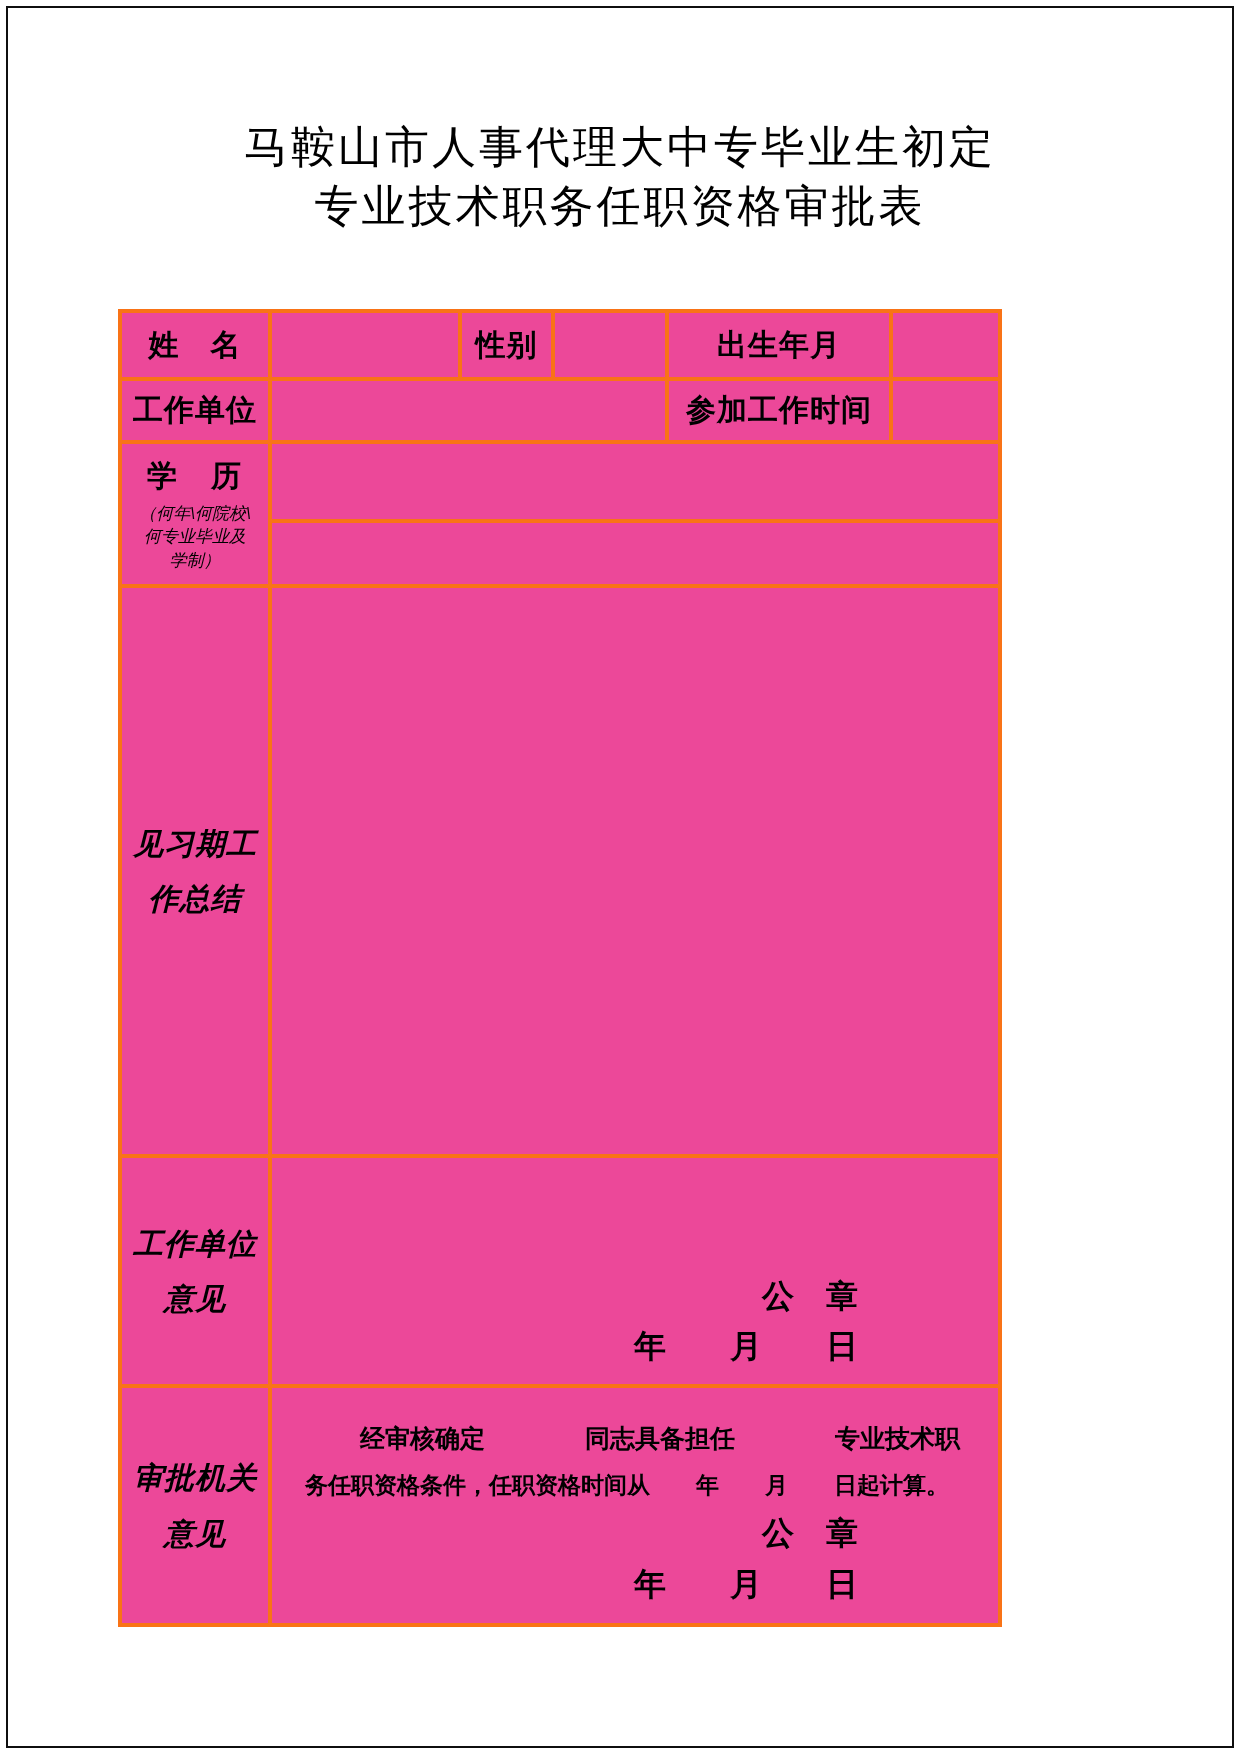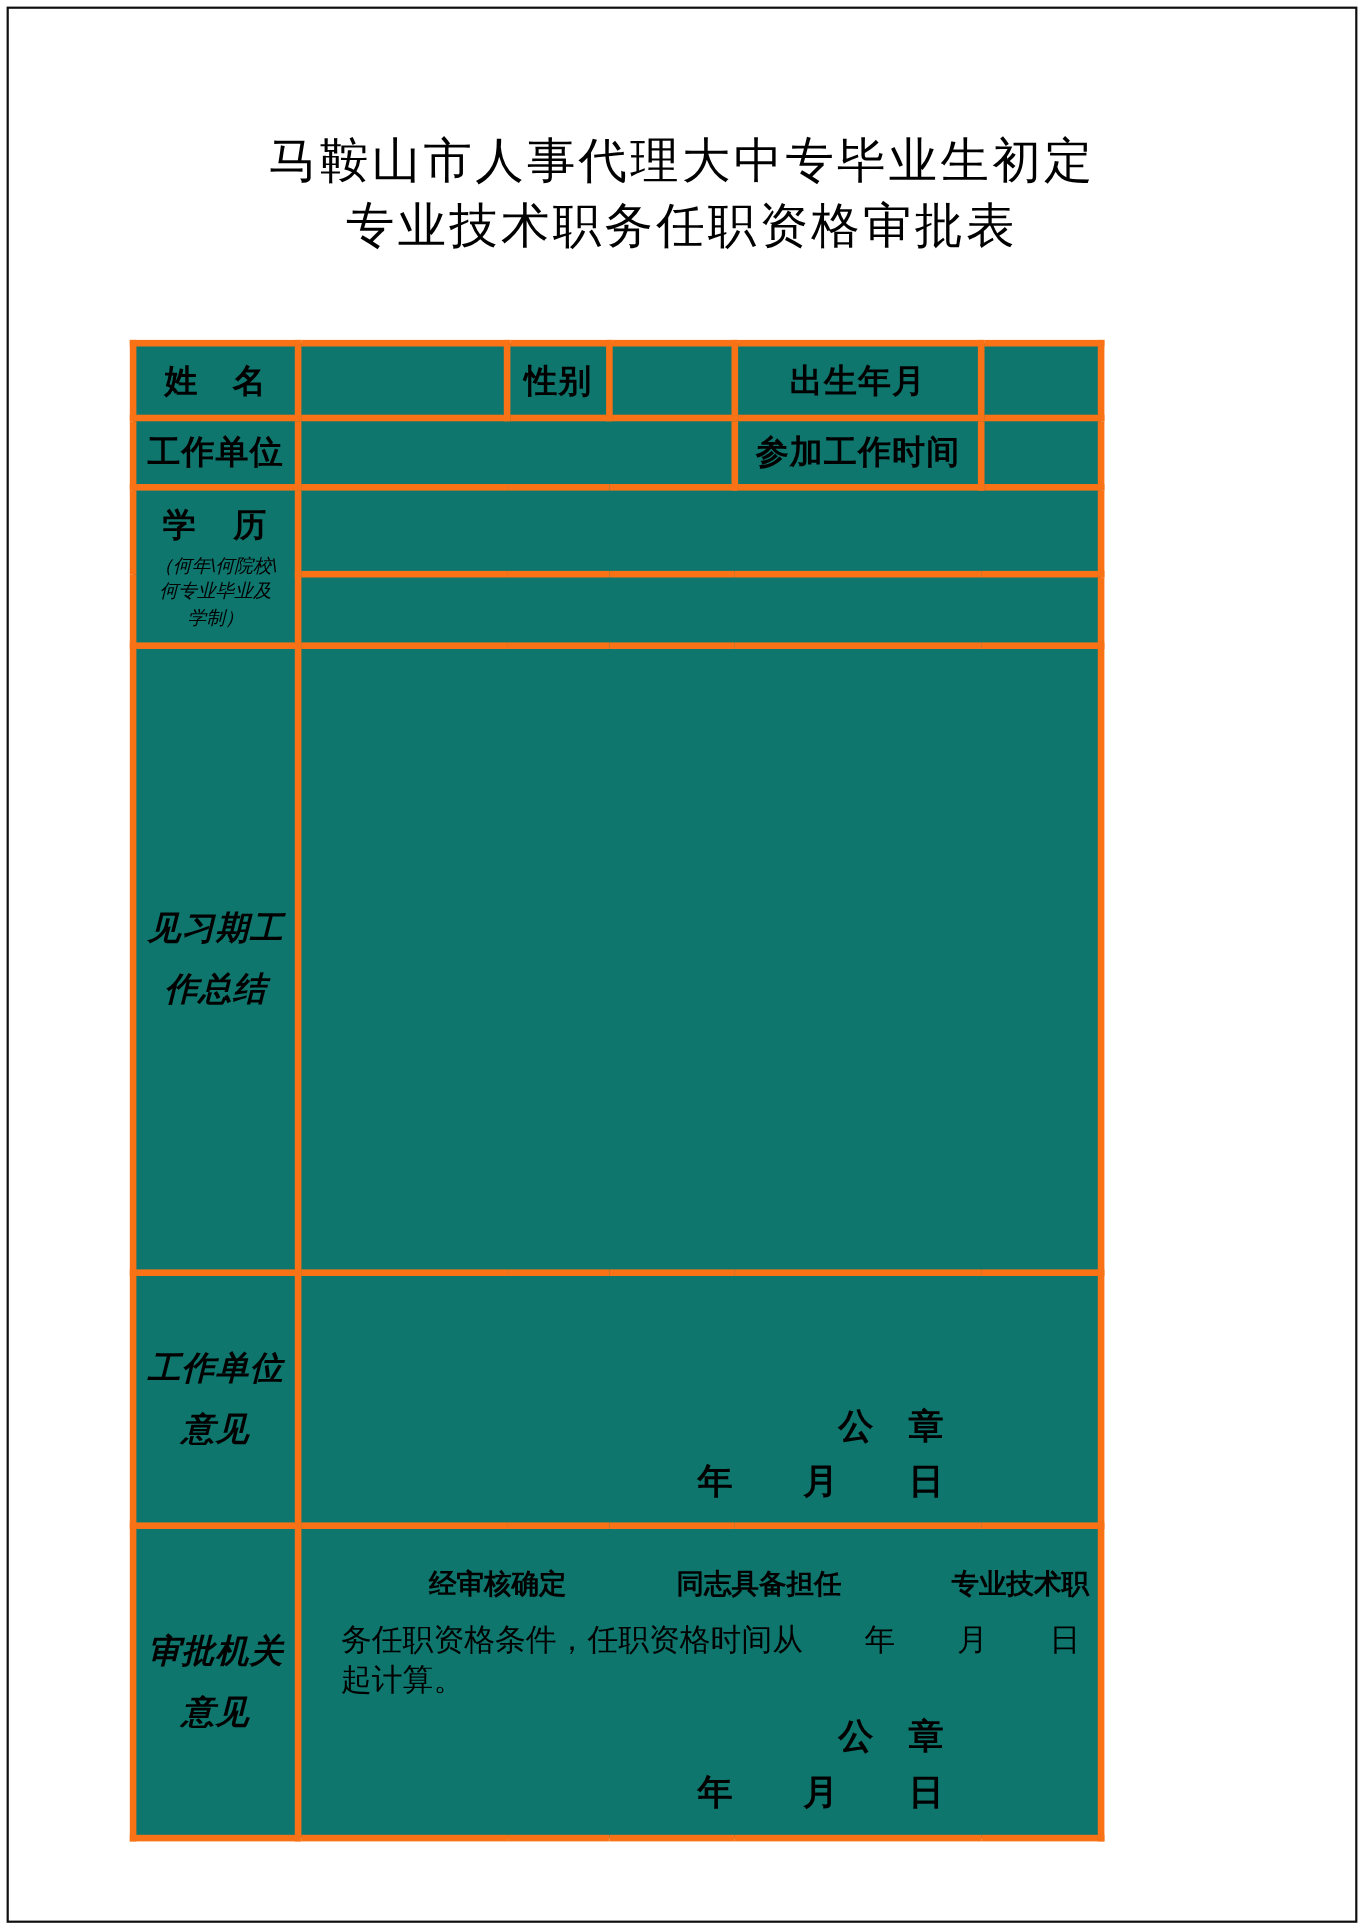--- a/index.html
+++ b/index.html
@@ -35,23 +35,23 @@
   table.form {
     position: absolute;
     left: 118px;
     top: 309px;
     width: 880px;
     border-collapse: collapse;
     table-layout: fixed;
     border: 3px solid #000;
   }
   table.form td {
-    border: 6px solid #f97316;
+    border: 4px solid #f97316;
     padding: 0;
-    background: #0f766e;
+    background: #ec4899;
   }
   td.label {
     text-align: center;
     vertical-align: middle;
     font-weight: bold;
     font-size: 30px;
     letter-spacing: 1px;
   }
   td.label .lbl-line { line-height: 1.85; font-style: italic; }
   .edu-main {
@@ -70,33 +70,34 @@
   td.opinion-cell-bottom { vertical-align: bottom; }
   td.opinion-cell-top { vertical-align: top; }
   .seal-block {
     text-align: right;
     padding-right: 140px;
     padding-bottom: 12px;
     font-size: 32px;
     font-weight: bold;
     line-height: 1.58;
   }
-  .authority-body { padding-top: 34px; padding-left: 28px; }
+  .authority-body { padding-top: 34px; }
   .opinion-text1 {
     font-size: 25px;
     font-weight: bold;
     padding-left: 88px;
     line-height: 1.3;
   }
   .opinion-text2 {
-    font-size: 28px;
-    font-weight: normal;
+    font-size: 23px;
+    font-weight: bold;
     padding-left: 8px;
     margin-top: 16px;
     line-height: 1.3;
+    margin-left: 25px;
   }
   .authority-body .seal-block { margin-top: 8px; padding-bottom: 14px; }
 </style>
 </head>
 <body>
 
 <div class="page-border"></div>
 
 <div class="title-block">
   <div>马鞍山市人事代理大中专毕业生初定</div>

